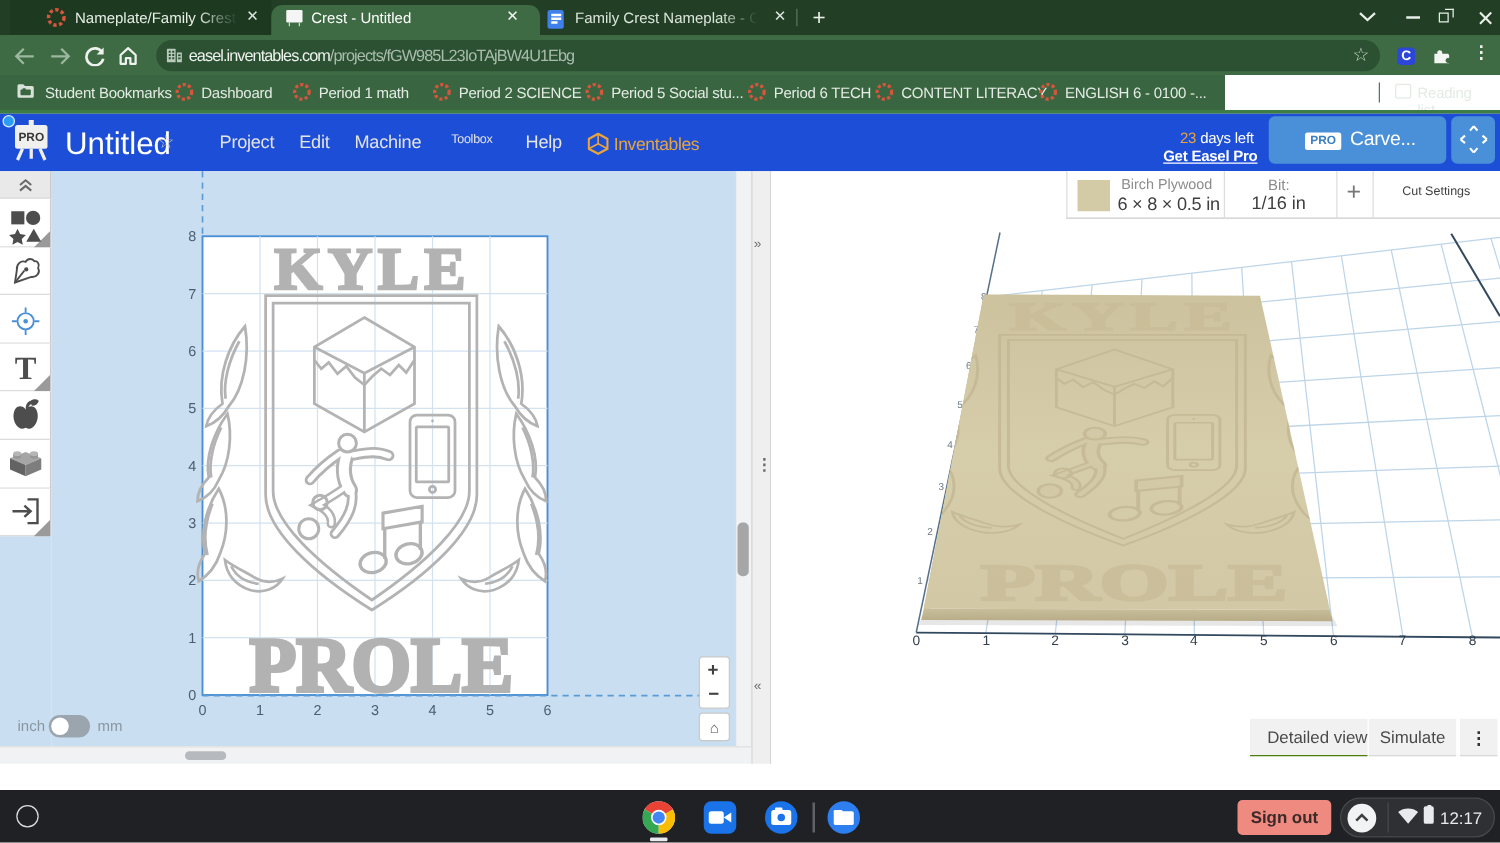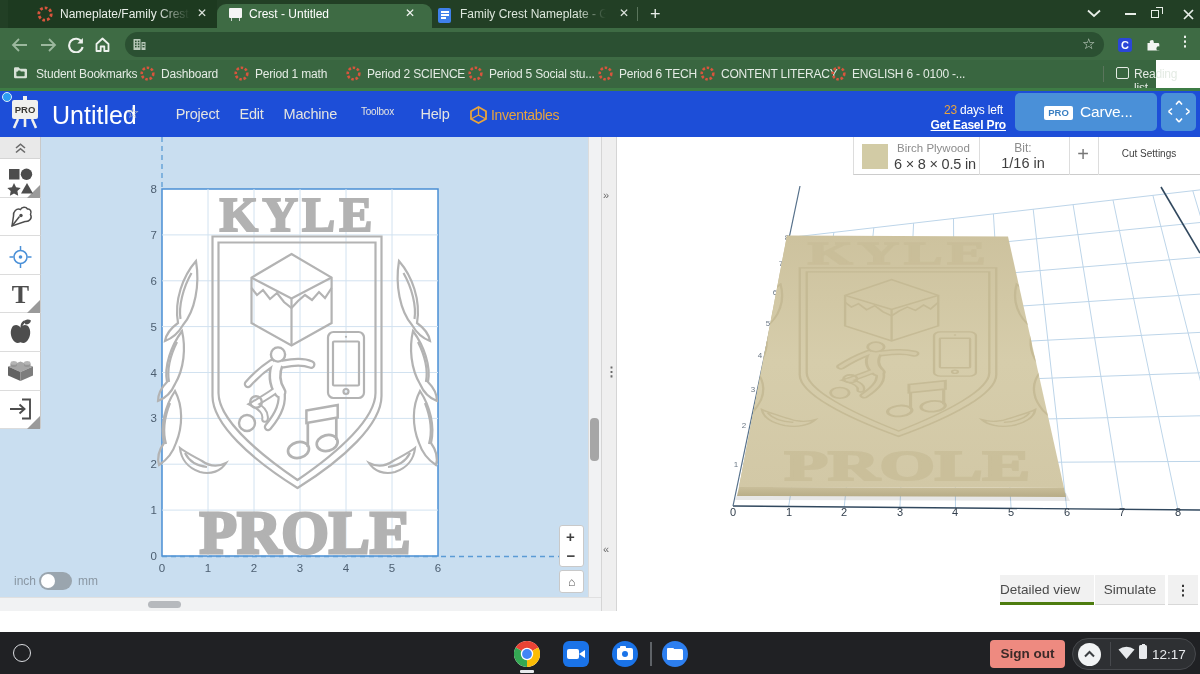--- a/index.html
+++ b/index.html
@@ -59,28 +59,29 @@
 <rect x="2" y="2.6" width="1.6" height="1.6" fill="#2b5032"></rect>
           <rect x="4.8" y="2.6" width="1.6" height="1.6" fill="#2b5032"></rect>
 <rect x="2" y="5.2" width="1.6" height="1.6" fill="#2b5032"></rect>
           <rect x="4.8" y="5.2" width="1.6" height="1.6" fill="#2b5032"></rect>
 <rect x="2" y="7.8" width="1.6" height="1.6" fill="#2b5032"></rect>
           <rect x="4.8" y="7.8" width="1.6" height="1.6" fill="#2b5032"></rect>
 <rect x="9.5" y="5.5" width="2" height="1.4" fill="#2b5032"></rect>
           <rect x="9.5" y="8" width="2" height="1.4" fill="#2b5032"></rect>
         </g>
 </svg>
+      <div class="abs" style="left:151px;top:8.5px;font-size:13px;letter-spacing:-0.75px;white-space:nowrap"><span style="color:#eef2ee">easel.inventables.com</span><span style="color:#a9bcab">/projects/fGW985L23IoTAjBW4U1Ebg</span></div>
       <div class="abs" style="left:1082px;top:6.5px;color:#cfdacf;font-size:15px">☆</div>
       <div class="abs" style="left:1118px;top:10px;width:14px;height:14px;background:#2b46d8;border-radius:3px;color:#fff;font-size:11px;font-weight:bold;text-align:center;line-height:14px">C</div>
       <svg class="abs" style="left:1146px;top:9px" width="15" height="15" viewBox="0 0 15 15">
 <path d="M1.5,6 L4,6 A2,2 0 1 1 7.8,5.2 L7.8,6 L12,6 A1.3,1.3 0 0 1 13.3,7.3 L13.3,9.5 A2,2 0 1 0 12.5,13.3 L13.3,13.3 L13.3,13.6 L1.5,13.6 Z" fill="#f2f5f2"></path>
 </svg>
       <div class="abs" style="left:1178px;top:5px;color:#eef2ee;font-size:14px;font-weight:bold">⋮</div>
     </div>
-    <div class="abs" style="left:0;top:60px;width:1156px;height:28px;background:#396640;color:#e4ebe4;font-size:12px;letter-spacing:-0.2px">
+    <div class="abs" style="left:0;top:60px;width:980px;height:28px;background:#396640;color:#e4ebe4;font-size:12px;letter-spacing:-0.2px">
       <svg class="abs" style="left:13px;top:6px" width="15" height="14" viewBox="0 0 15 14">
 <path d="M1,2.5 A1.2,1.2 0 0 1 2.2,1.3 L5.6,1.3 L7,2.8 L12.8,2.8 A1.2,1.2 0 0 1 14,4 L14,11 A1.2,1.2 0 0 1 12.8,12.2 L2.2,12.2 A1.2,1.2 0 0 1 1,11 Z" fill="#d8e2d8"></path>
 <rect x="3.4" y="5.6" width="8.2" height="4.6" rx="0.6" fill="#396640"></rect>
 <rect x="5" y="4.6" width="2.6" height="1.6" rx="0.5" fill="#396640"></rect>
 </svg>
       <div class="abs" style="left:36px;top:7px">Student Bookmarks</div>
       <svg class="abs" style="left:140px;top:6px" width="15" height="15" viewBox="0 0 15 15">
         <circle cx="7.5" cy="7.5" r="5.8" fill="none" stroke="#d8553d" stroke-width="2.6" stroke-dasharray="2.5,1.8"></circle>
       </svg>
       <div class="abs" style="left:161px;top:7px">Dashboard</div>
@@ -417,21 +418,21 @@
     <div class="abs" style="left:862px;top:143.5px;width:26px;height:25px;background:#d2cba5"></div>
     <div class="abs" style="left:897px;top:141.5px;color:#8c8c8c;font-size:11.5px">Birch Plywood</div>
     <div class="abs" style="left:894px;top:155.5px;color:#3f3f3f;font-size:14.5px;letter-spacing:-0.2px">6 × 8 × 0.5 in</div>
     <div class="abs" style="left:979px;top:136.5px;width:1px;height:38.5px;background:#ddd"></div>
     <div class="abs" style="left:1023px;top:141px;transform:translateX(-50%);color:#8c8c8c;font-size:12px">Bit:</div>
     <div class="abs" style="left:1023px;top:154.5px;transform:translateX(-50%);color:#3f3f3f;font-size:14.5px">1/16 in</div>
     <div class="abs" style="left:1069px;top:136.5px;width:1px;height:38.5px;background:#ddd"></div>
     <div class="abs" style="left:1083px;top:143px;transform:translateX(-50%);color:#777;font-size:20px;font-weight:300">+</div>
     <div class="abs" style="left:1098px;top:136.5px;width:1px;height:38.5px;background:#ddd"></div>
     <div class="abs" style="left:1149px;top:148px;transform:translateX(-50%);color:#3f3f3f;font-size:10px;white-space:nowrap">Cut Settings</div>
-    <div class="abs" style="left:1000px;top:575px;width:94px;height:30px;background:#f1f1f1;border-bottom:3px solid #4d7c0f;color:#4a4a4a;font-size:13.5px;text-align:left;line-height:30px">Detailed view</div>
+    <div class="abs" style="left:1000px;top:575px;width:94px;height:30px;background:#f1f1f1;border-bottom:1px solid #4d7c0f;color:#4a4a4a;font-size:13.5px;text-align:right;line-height:30px">Detailed view</div>
     <div class="abs" style="left:1095px;top:575px;width:70px;height:30px;background:#f1f1f1;border-bottom:1px solid #d8d8d8;color:#4a4a4a;font-size:13.5px;text-align:center;line-height:30px">Simulate</div>
     <div class="abs" style="left:1168px;top:575px;width:30px;height:30px;background:#f1f1f1;border-bottom:1px solid #d8d8d8;color:#333;font-size:14px;font-weight:bold;text-align:center;line-height:30px">⋮</div>
     <div class="abs" style="left:0;top:597px;width:601px;height:14px;background:#f1f2f3;border-top:1px solid #e0e0e0"></div>
     <div class="abs" style="left:148px;top:600.5px;width:33px;height:7px;background:#b6b9bd;border-radius:3.5px"></div>
     <div class="abs" style="left:0;top:632px;width:1200px;height:42px;background:#202124">
       <div class="abs" style="left:12.5px;top:11.5px;width:18px;height:18px;border:1.8px solid #dadce0;border-radius:50%"></div>
       <svg class="abs" style="left:514px;top:9px" width="26" height="26" viewBox="0 0 26 26">
 <circle cx="13" cy="13" r="13" fill="#fff"></circle>
 <path d="M13,13 L1.74,6.5 A13,13 0 0 1 24.26,6.5 Z" fill="#ea4335"></path>
 <path d="M13,13 L1.74,6.5 A13,13 0 0 0 13,26 Z" fill="#34a853"></path>

